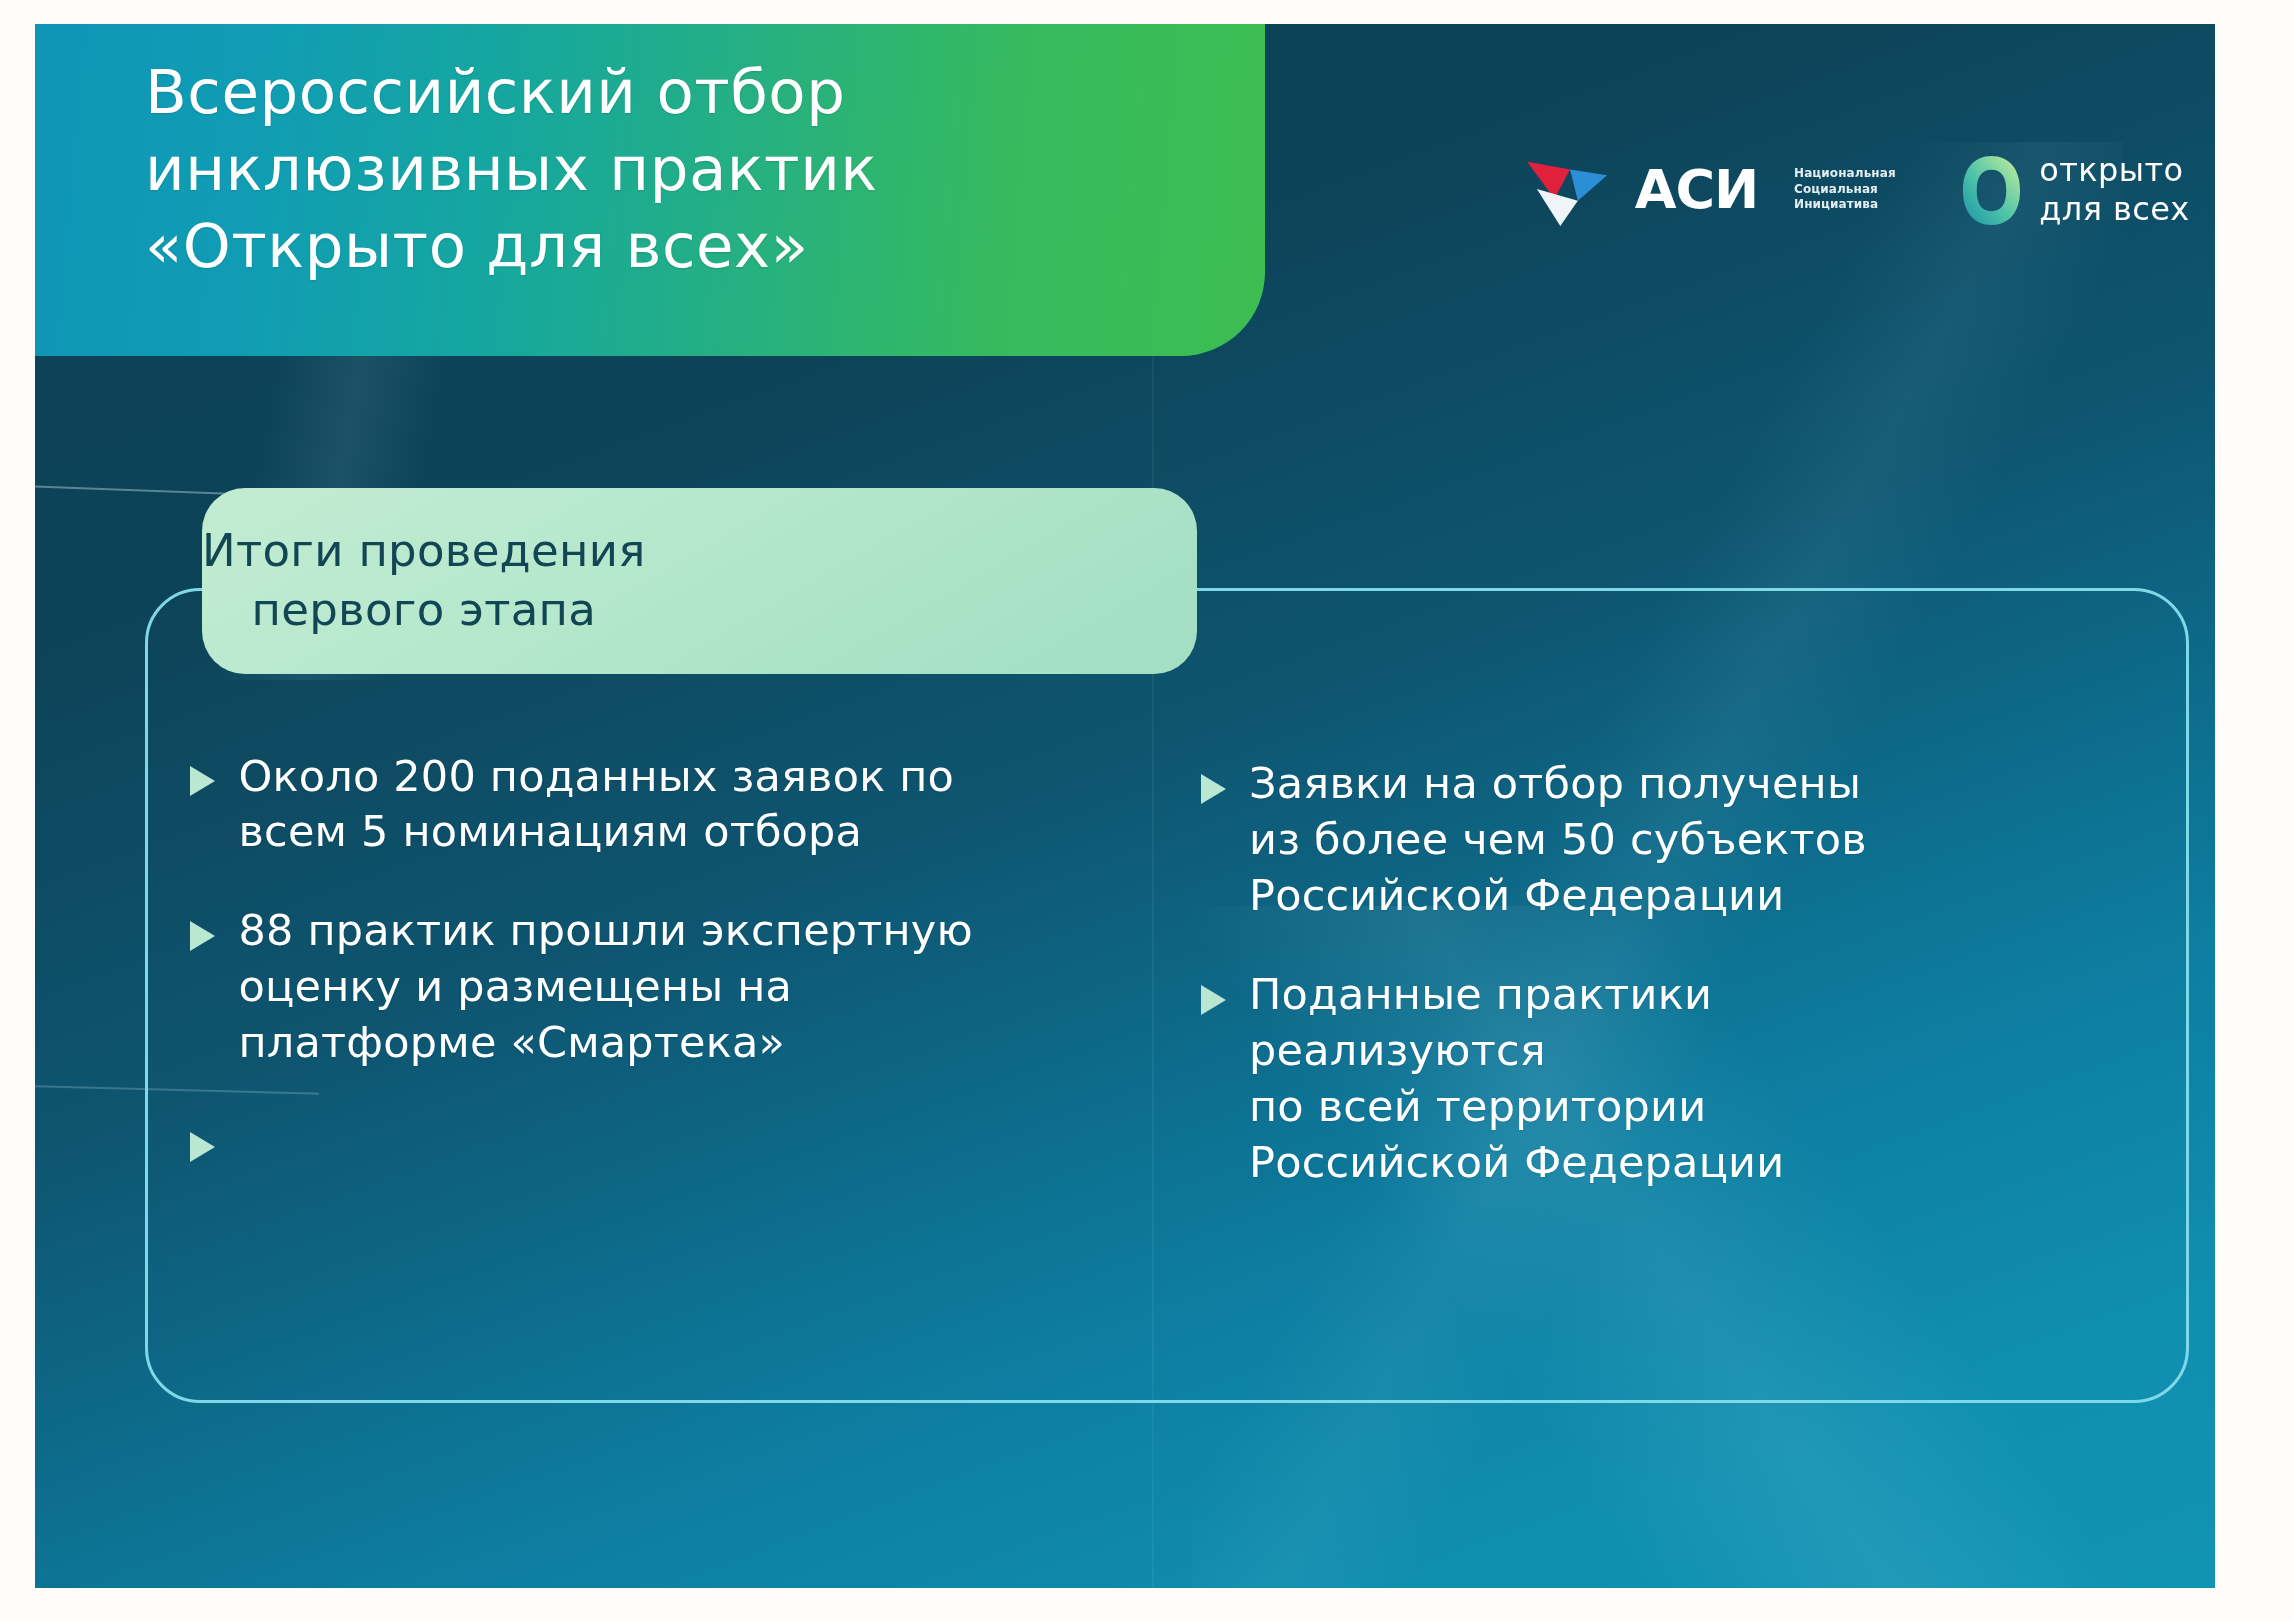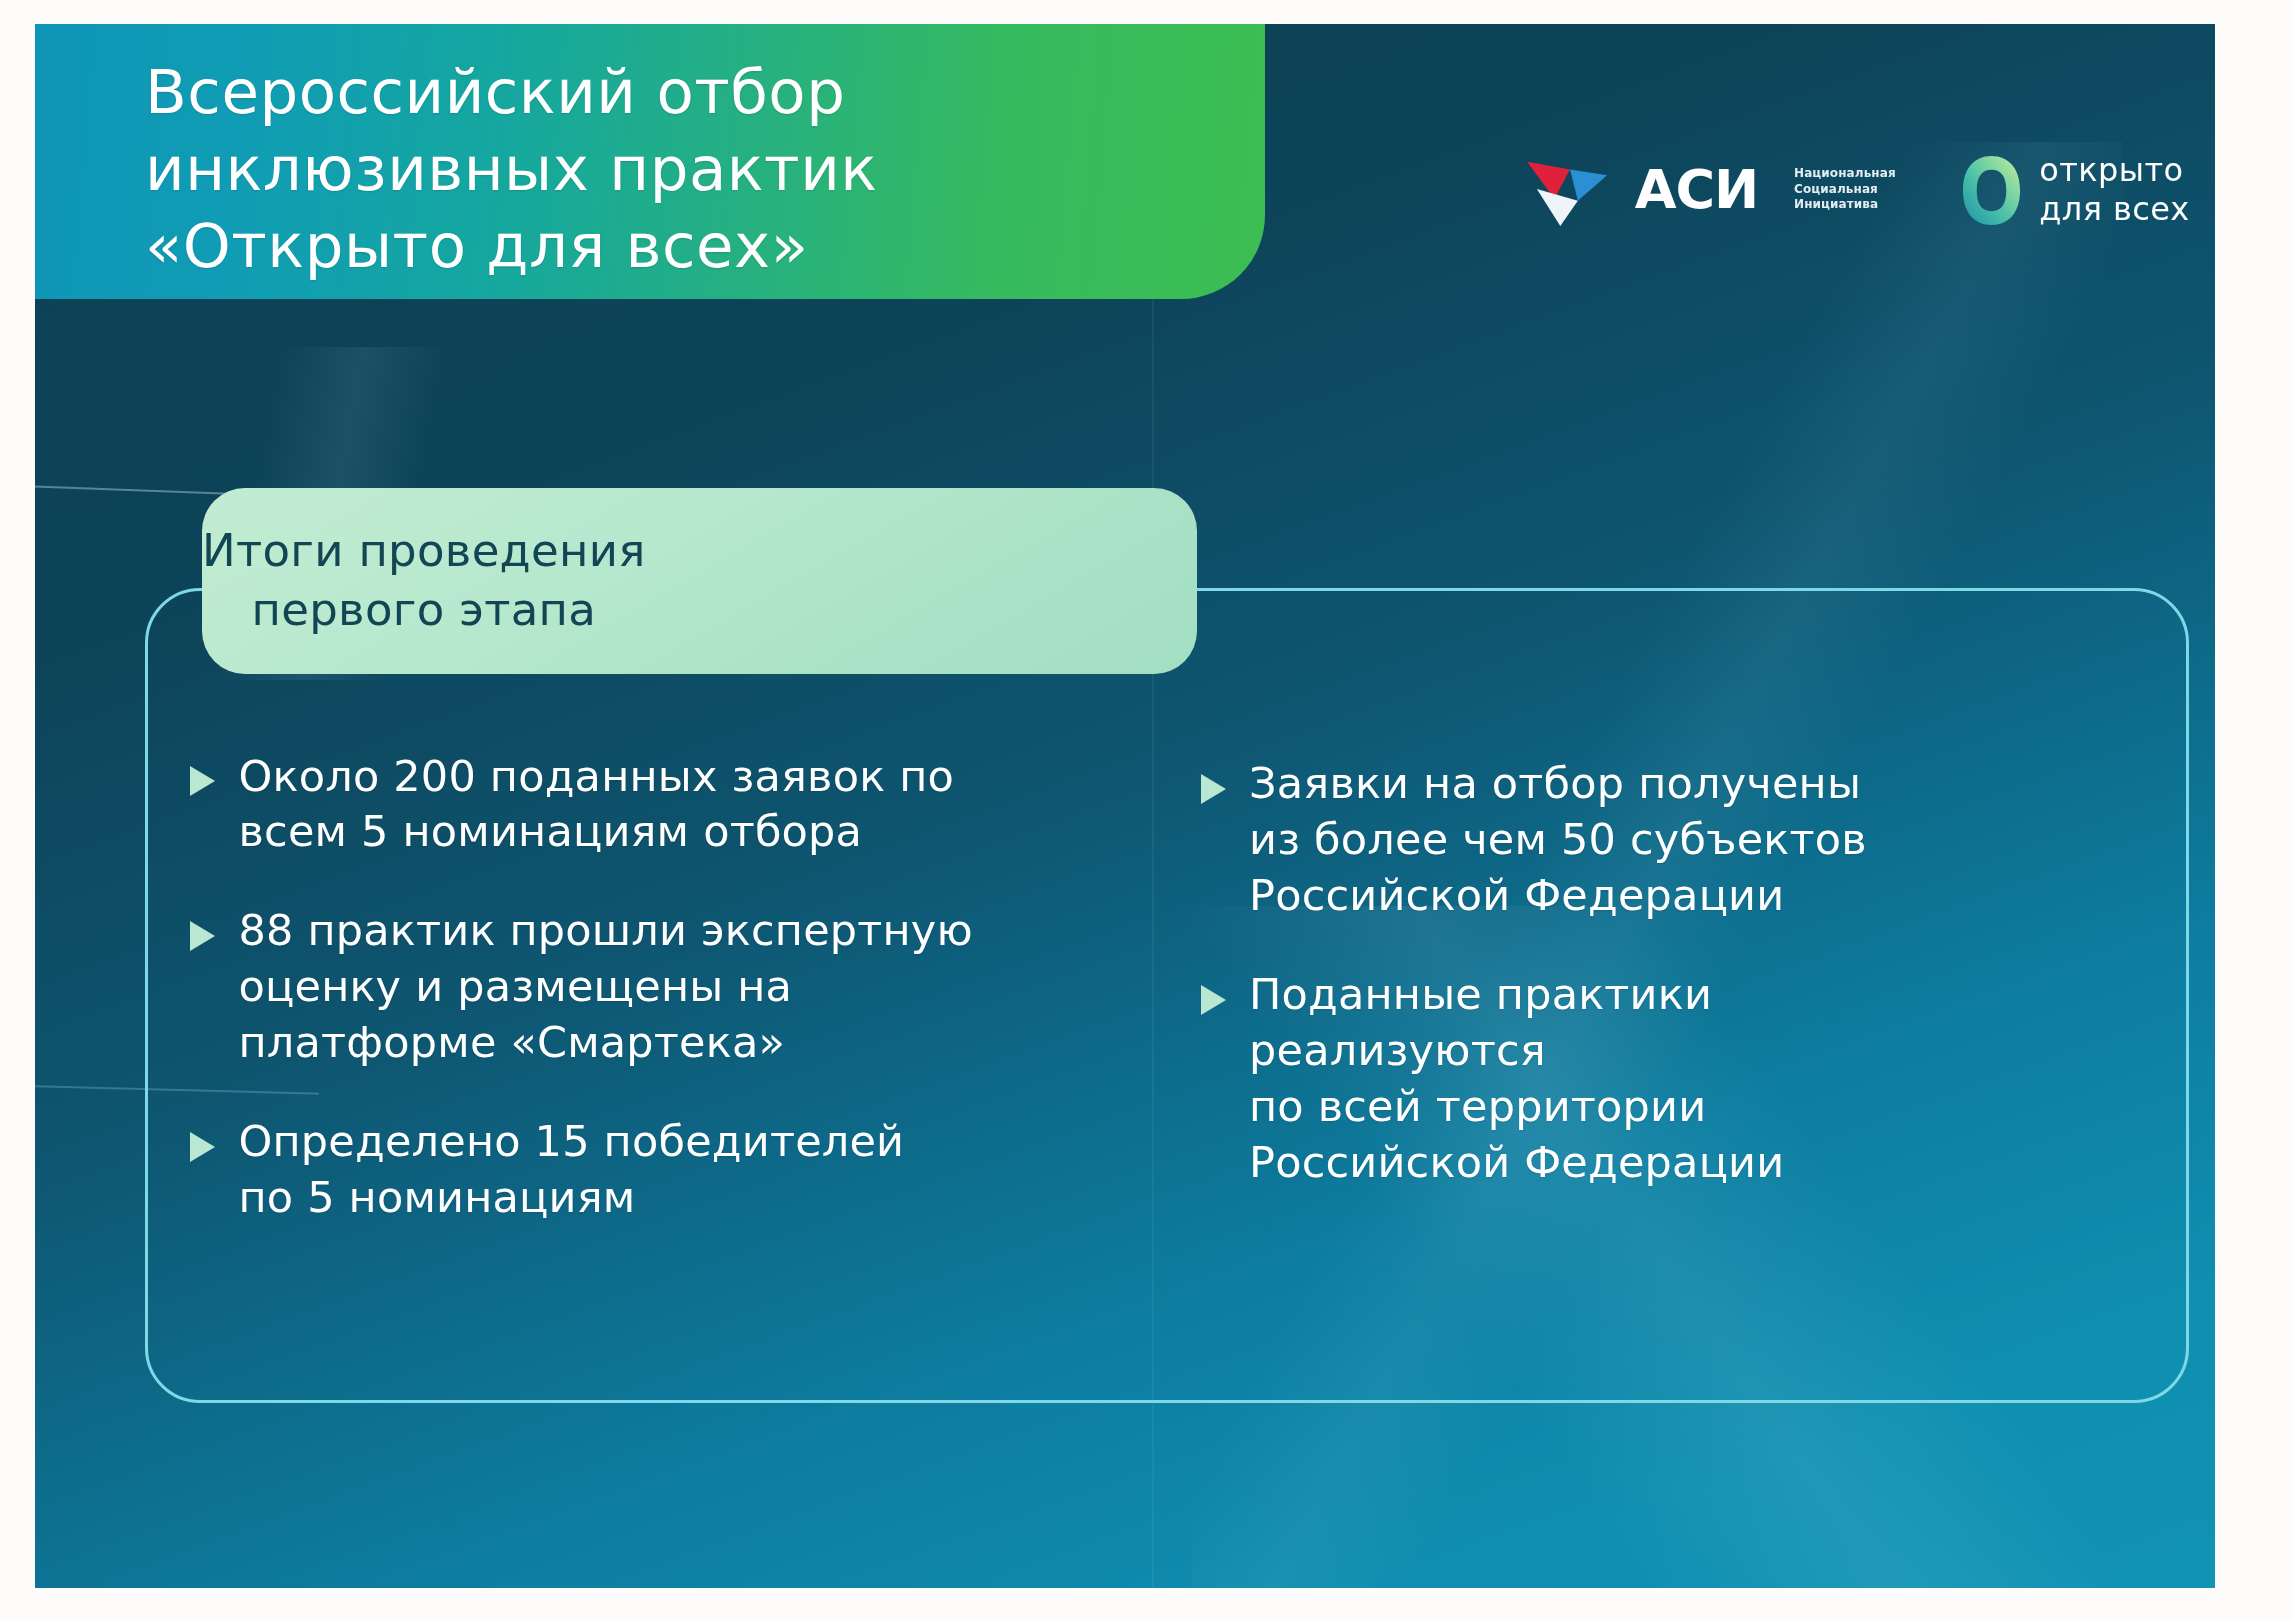--- a/index.html
+++ b/index.html
@@ -84,21 +84,21 @@
     background: rgba(210,245,250,0.22);
     transform: rotate(1.5deg);
     transform-origin: left center;
   }
 
   
   .title-banner {
     position: absolute;
     left: 0; top: 0;
     width: 1230px;
-    height: 275px;
+    height: 332px;
     border-bottom-right-radius: 84px;
     background: linear-gradient(95deg,
         #0f95b7 0%,
         #109db4 18%,
         #15a79f 38%,
         #26b081 58%,
         #35ba5f 78%,
         #3dbe52 100%);
   }
   .title-text {
@@ -301,22 +301,20 @@
 
         <div class="bullet">
           <div class="bullet-mark"></div>
           <div class="bullet-text">88 практик прошли экспертную
 оценку и размещены на
 платформе «Смартека»</div>
         </div>
 
         <div class="bullet">
           <div class="bullet-mark"></div>
-          <div class="bullet-text">Определено 15 победителей
-по 5 номинациям</div>
         </div>
 
       </div>
 
       <div class="col col-right">
 
         <div class="bullet">
           <div class="bullet-mark"></div>
           <div class="bullet-text">Заявки на отбор получены
 из более чем 50 субъектов

